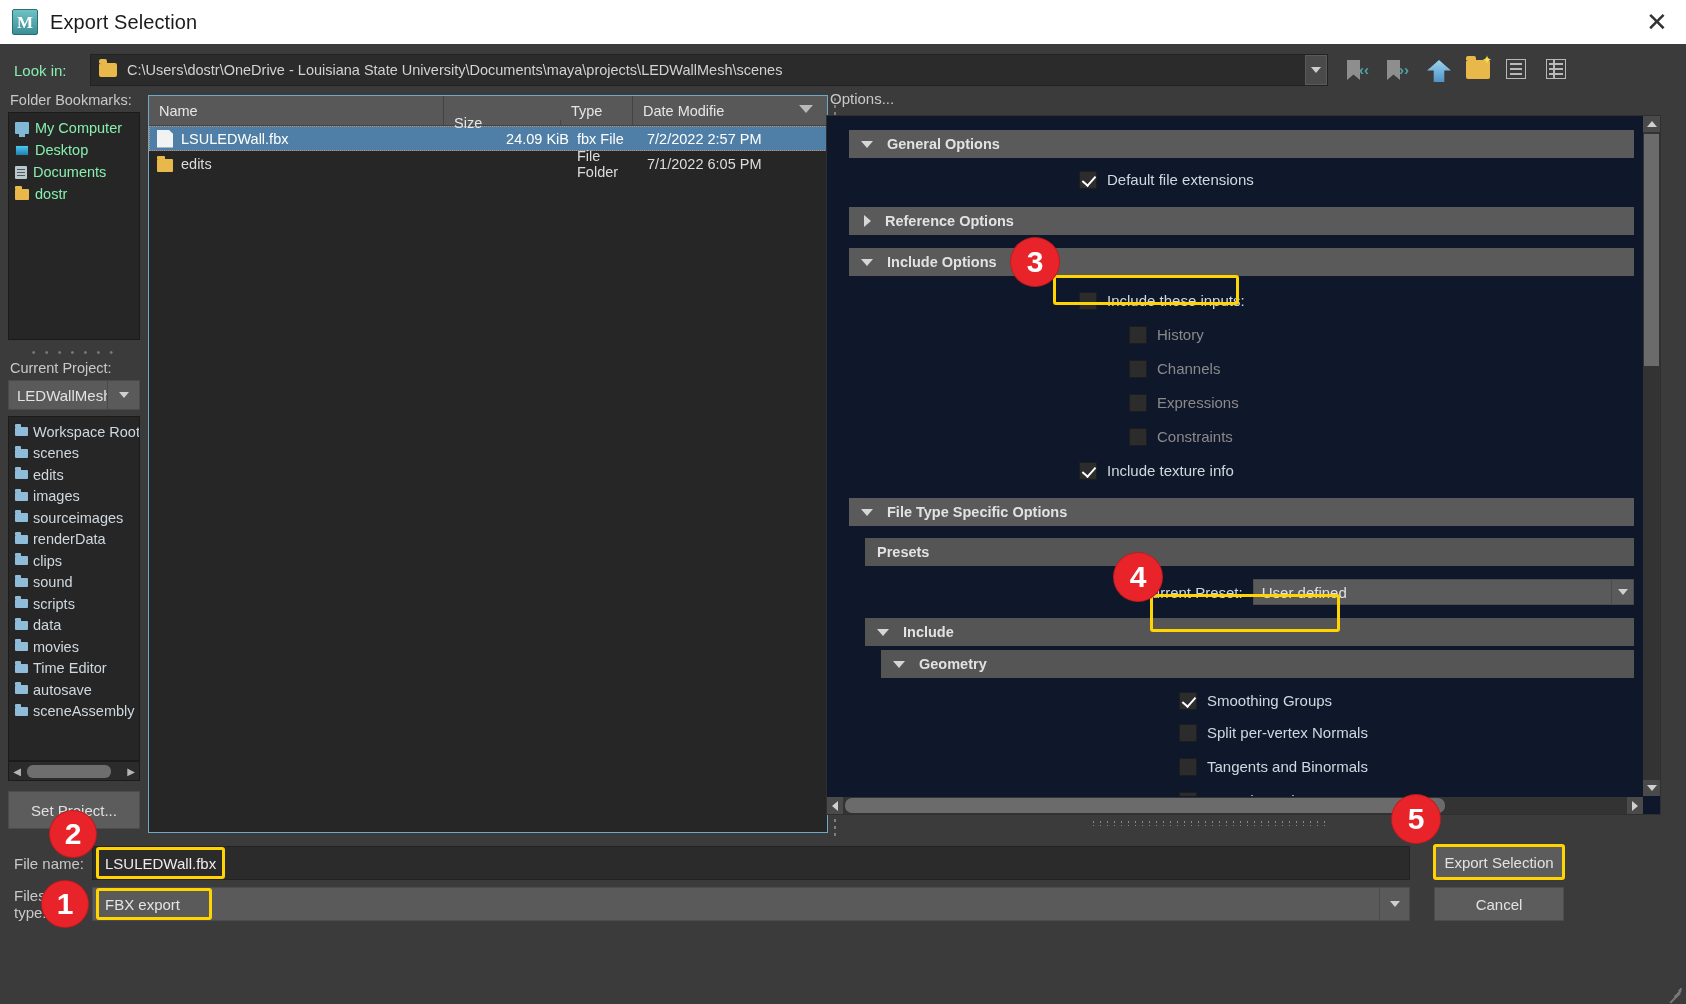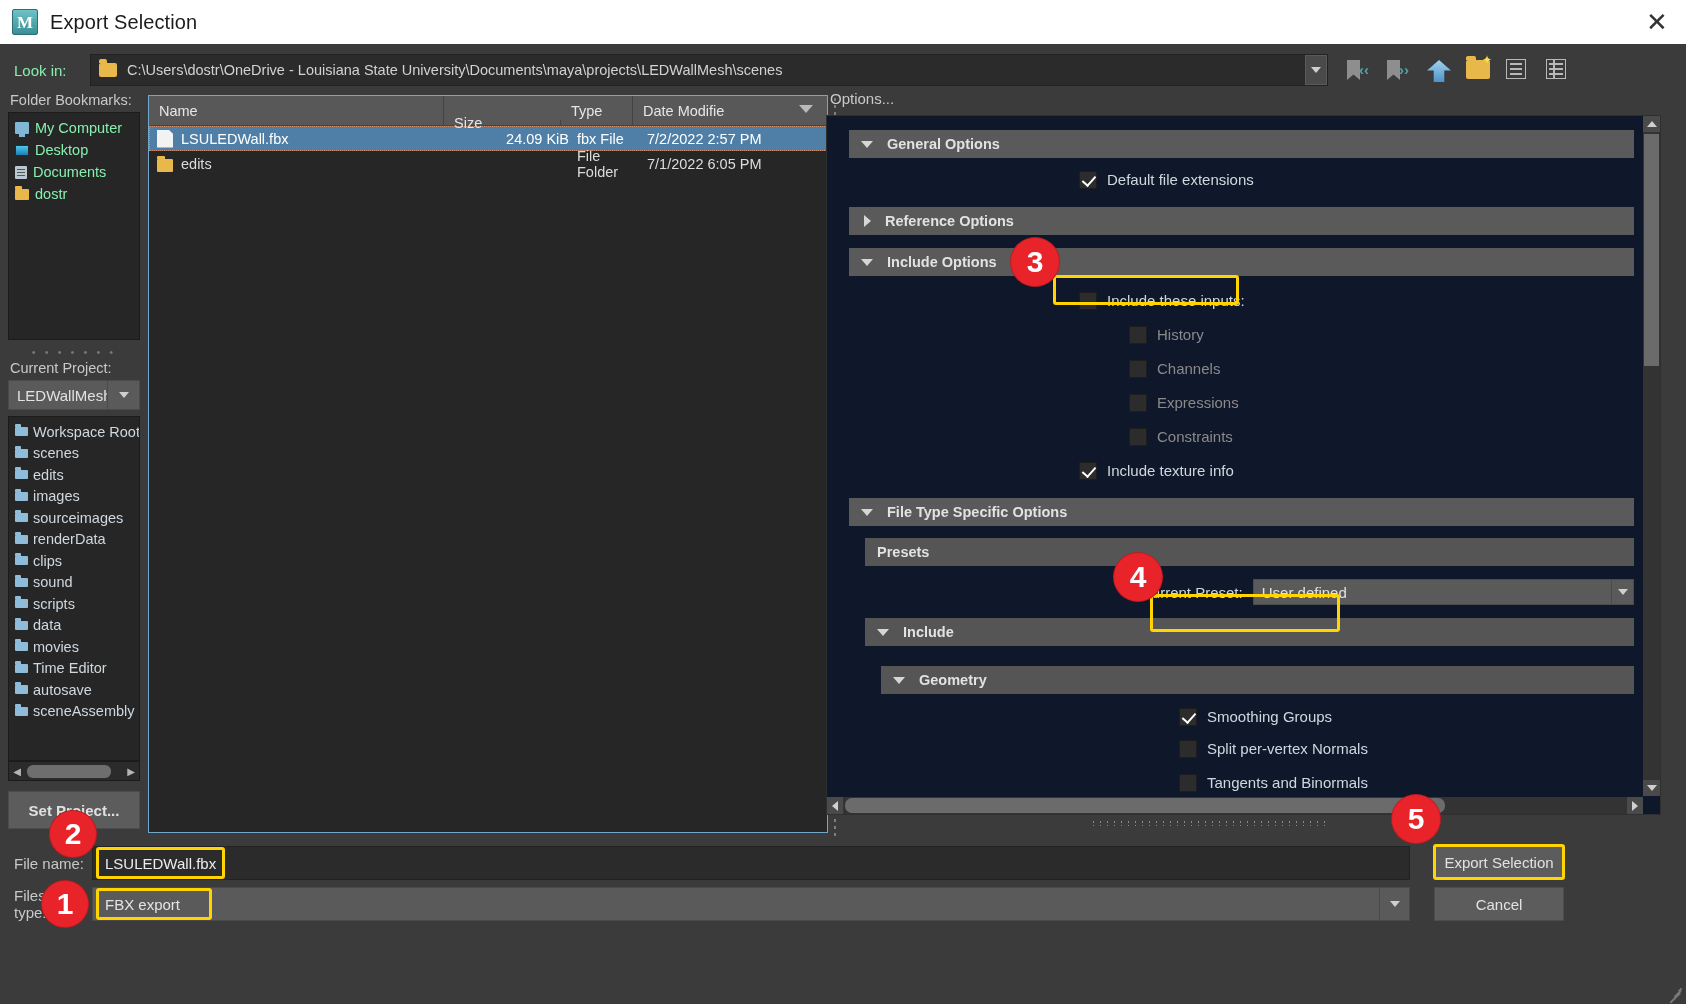--- a/index.html
+++ b/index.html
@@ -119,21 +119,21 @@
   .hscroll {
     margin: 0 8px; height: 20px; background:#2b2b2b; border:1px solid #1b1b1b;
     display:flex; align-items:center; position:relative;
   }
   .hscroll .arrL, .hscroll .arrR { width:16px; text-align:center; color:#b5b5b5; font-size:10px; cursor:pointer;}
   .hscroll .thumb { position:absolute; left:18px; width:84px; height:13px; background:#6e6e6e; border-radius:6px;}
 
   .setproj {
     margin: 10px 8px 0; height: 38px; background:#5c5c5c; border:1px solid #4c4c4c;
     display:flex; align-items:center; justify-content:center;
-    font-size:15px; color:#e0e0e0; cursor:pointer;font-weight:bold;
+    font-size:15px; color:#e0e0e0; cursor:pointer;
   }
 
   
   .filepanel {
     position:absolute; left:148px; top:95px; width:680px; height:738px;
     background:#262626; border:1px solid #6fa8c9;
   }
   .fl-head { display:flex; height:30px; background:#585858; border-bottom:1px solid #434343;}
   .fl-head .c { display:flex; align-items:center; font-size:14.5px; color:#e6e6e6; padding-left:10px; border-right:1px solid #434343; position:relative;}
   .fl-head .c:last-child{border-right:none;}
@@ -494,21 +494,21 @@
                 <span class="caret-dn"></span>
               </span>
           </span>
         </div>
 
         <div class="grp-header sub" style="margin-top:12px;">
           <span class="tri-d"></span>
           <span class="grp-title">Include</span>
         </div>
 
-        <div class="grp-header sub2" style="margin-top:20px;">
+        <div class="grp-header sub2" style="margin-top:4px;">
           <span class="tri-d"></span>
           <span class="grp-title">Geometry</span>
         </div>
 
         <div class="chk-row" style="margin-left:318px;margin-top:10px;">
           <span class="chk-box on"></span>
           <span class="chk-lbl">Smoothing Groups</span>
         </div>
         <div class="chk-row" style="margin-left:318px;margin-top:7px;">
           <span class="chk-box"></span>

